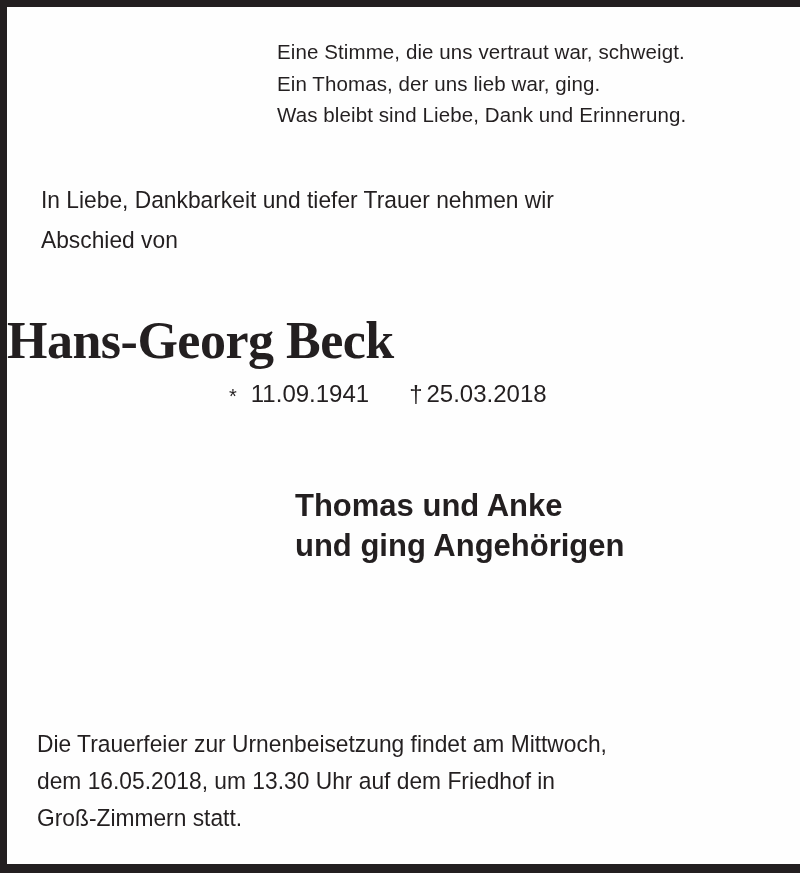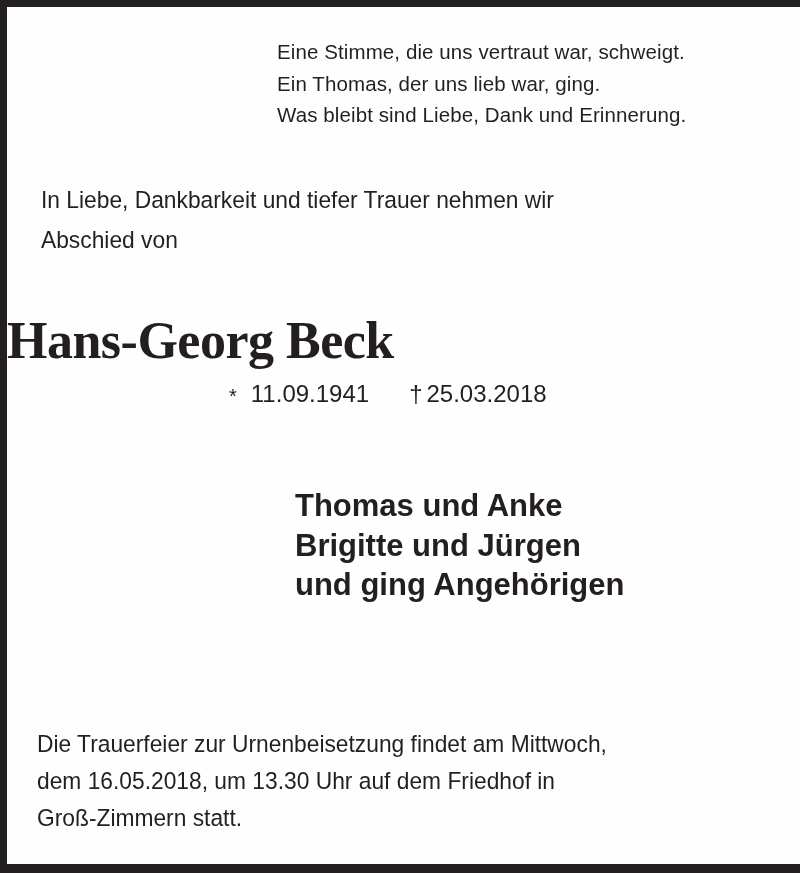--- a/index.html
+++ b/index.html
@@ -41,21 +41,20 @@
   </div>
 
   <div class="name">Hans-Georg Beck</div>
 
   <div class="dates">
     <span class="star">*</span><span>11.09.1941</span><span class="gap"></span><span class="cross">†</span><span>25.03.2018</span>
   </div>
 
   <div class="family">
     <div>Thomas und Anke</div>
-    <div>Brigitte und Jürgen</div>
     <div>und ging Angehörigen</div>
   </div>
 
   <div class="service">
     <div>Die Trauerfeier zur Urnenbeisetzung findet am Mittwoch,</div>
     <div>dem 16.05.2018, um 13.30 Uhr auf dem Friedhof in</div>
     <div>Groß-Zimmern statt.</div>
   </div>
 </div>
 

